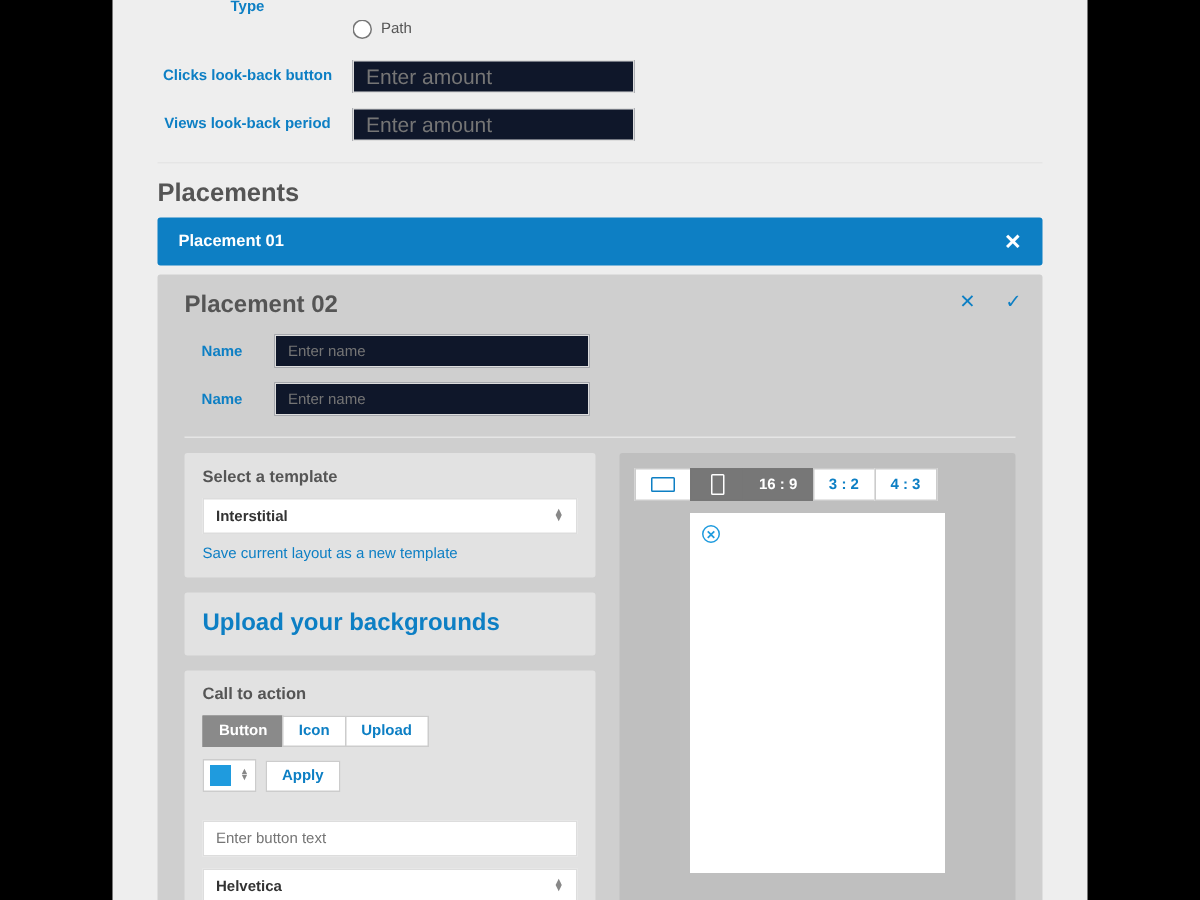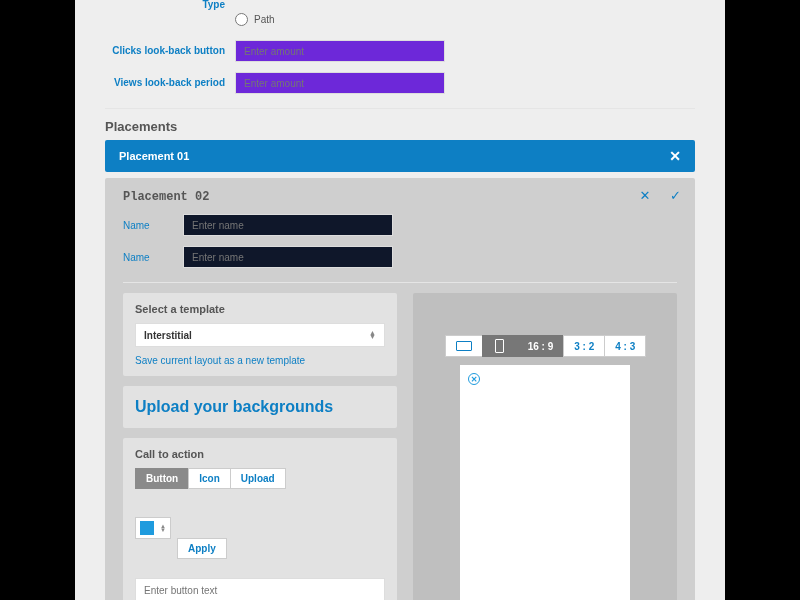--- a/index.html
+++ b/index.html
@@ -9,38 +9,38 @@
     left: 75px; top: 0;
     width: 650px; height: 600px;
     background: #eeeeee;
     overflow: hidden;
     font-size: 11px;
     color: #333;
   }
 
   
   .form-row { display: flex; align-items: center; margin-bottom: 10px; }
-  .form-row label { width: 130px; text-align: right; color: #0d7fc4; font-weight: 600; font-size: 10px; padding-right: 10px; line-height: 1.2; }
-  .form-row input[type="text"] { height: 22px; width: 210px; background: #6d28d9; border: 1px solid #ddd; padding: 0 8px; font-size: 10px; color: #aaa; }
+  .form-row label { width: 130px; text-align: center; color: #0d7fc4; font-weight: 600; font-size: 10px; padding-right: 10px; line-height: 1.2; }
+  .form-row input[type="text"] { height: 22px; width: 188px; background: #0f172a; border: 1px solid #ddd; padding: 0 8px; font-size: 14px; color: #aaa; }
   .radio-opt { display:flex; align-items:center; font-size:10px; color:#555; }
   .radio-opt input { margin-right:6px; }
 
-  h3.section { font-size: 13px; font-weight: 600; color:#555; margin: 10px 0 6px 30px; }
+  h3.section { font-size: 17px; font-weight: 600; color:#555; margin: 10px 0 6px 30px; }
 
   
   .bar-blue { background:#0d7fc4; color:#fff; font-weight:700; font-size:11px; padding:10px 14px; margin:0 30px; position:relative; border-radius:2px; }
   .bar-blue .close { position:absolute; right:14px; top:50%; transform:translateY(-50%); font-size:14px; cursor:pointer; }
 
   .panel-grey { background:#cfcfcf; margin:6px 30px 0 30px; padding:12px 18px 24px 18px; border-radius:2px; position:relative; }
-  .panel-grey .title { font-weight:600; color:#555; font-size:12px;font-family:Liberation Mono, monospace; }
+  .panel-grey .title { font-weight:600; color:#555; font-size:16px; }
   .panel-grey .row-actions { position:absolute; right:14px; top:10px; font-size:13px; }
   .row-actions span { margin-left:16px; color:#0d7fc4; cursor:pointer; }
 
   .inner-row { display:flex; align-items:center; margin-top:10px; }
-  .inner-row label { width:60px; text-align:left; color:#0d7fc4; font-weight:400; font-size:10px; padding-right:10px; }
+  .inner-row label { width:60px; text-align:center; color:#0d7fc4; font-weight:700; font-size:10px; padding-right:10px; }
   .inner-row input { height:22px; width:210px; background:#0f172a; border:1px solid #ddd; padding:0 8px; font-size:10px; color:#aaa; }
 
   hr.sep { border:none; border-top:1px solid #e5e5e5; margin:14px 0 10px 0; }
 
   .two-col { display:flex; gap:16px; }
   .left-col { flex:0 0 274px; display:flex; flex-direction:column; gap:10px; }
   .right-col { flex:1; background:#bfbfbf; border-radius:2px; padding:10px; position:relative; min-height:320px; }
 
   .card { background:#e2e2e2; border-radius:2px; padding:10px 12px; }
   .card h4 { font-size:11px; font-weight:600; color:#555; margin-bottom:8px; }
@@ -50,26 +50,26 @@
 
   .card-link { background:#e2e2e2; border-radius:2px; padding:12px; color:#0d7fc4; font-weight:700; font-size:16px; cursor:pointer; }
 
   .seg { display:flex; margin-bottom:8px; }
   .seg div { border:1px solid #ccc; background:#fff; color:#0d7fc4; font-size:10px; font-weight:700; padding:4px 10px; margin-right:-1px; cursor:pointer; }
   .seg div.active { background:#8a8a8a; border-color:#8a8a8a; color:#fff; }
 
   .color-pick { display:inline-flex; align-items:center; border:1px solid #ccc; background:#fff; padding:3px 4px; margin-right:6px; cursor:pointer; }
   .swatch { width:14px; height:14px; background:#1f9bde; display:inline-block; }
   .mini-caret { display:flex; flex-direction:column; line-height:4px; font-size:6px; color:#888; margin-left:6px; }
-  .btn-outline { display:inline-block; border:1px solid #ccc; background:#fff; color:#0d7fc4; font-weight:700; font-size:10px; padding:4px 10px; cursor:pointer;margin-top:41px; }
+  .btn-outline { display:inline-block; border:1px solid #ccc; background:#fff; color:#0d7fc4; font-weight:700; font-size:10px; padding:4px 10px; cursor:pointer; }
 
   .wide-input { width:100%; height:24px; background:#fff; border:1px solid #ddd; padding:0 8px; font-size:10px; color:#aaa; margin-top:19px; }
 
   
-  .device-tabs { display:flex; justify-content:center; gap:0; margin-bottom:4px;margin-top:32px; }
+  .device-tabs { display:flex; gap:0; margin-bottom:4px; }
   .device-tabs .tab { background:#fff; border:1px solid #ccc; padding:4px 10px; font-size:10px; font-weight:700; color:#0d7fc4; margin-right:-1px; cursor:pointer; display:flex; align-items:center; justify-content:center; min-width:36px; height:22px; }
   .device-tabs .tab.dark { background:#777; border-color:#777; color:#fff; }
   .landrect { width:16px; height:10px; border:1.5px solid #0d7fc4; border-radius:1px; }
   .portrect { width:9px; height:14px; border:1.5px solid #fff; border-radius:1px; }
 
   .canvas-white { background:#fff; width:170px; height:240px; margin:8px auto 0 auto; position:relative; }
   .canvas-white .corner-ico { position:absolute; top:8px; left:8px; width:12px; height:12px; border:1.5px solid #1f9bde; border-radius:50%; display:flex; align-items:center; justify-content:center; font-size:8px; color:#1f9bde; font-weight:bold; }
 </style>
 </head>
 <body>

